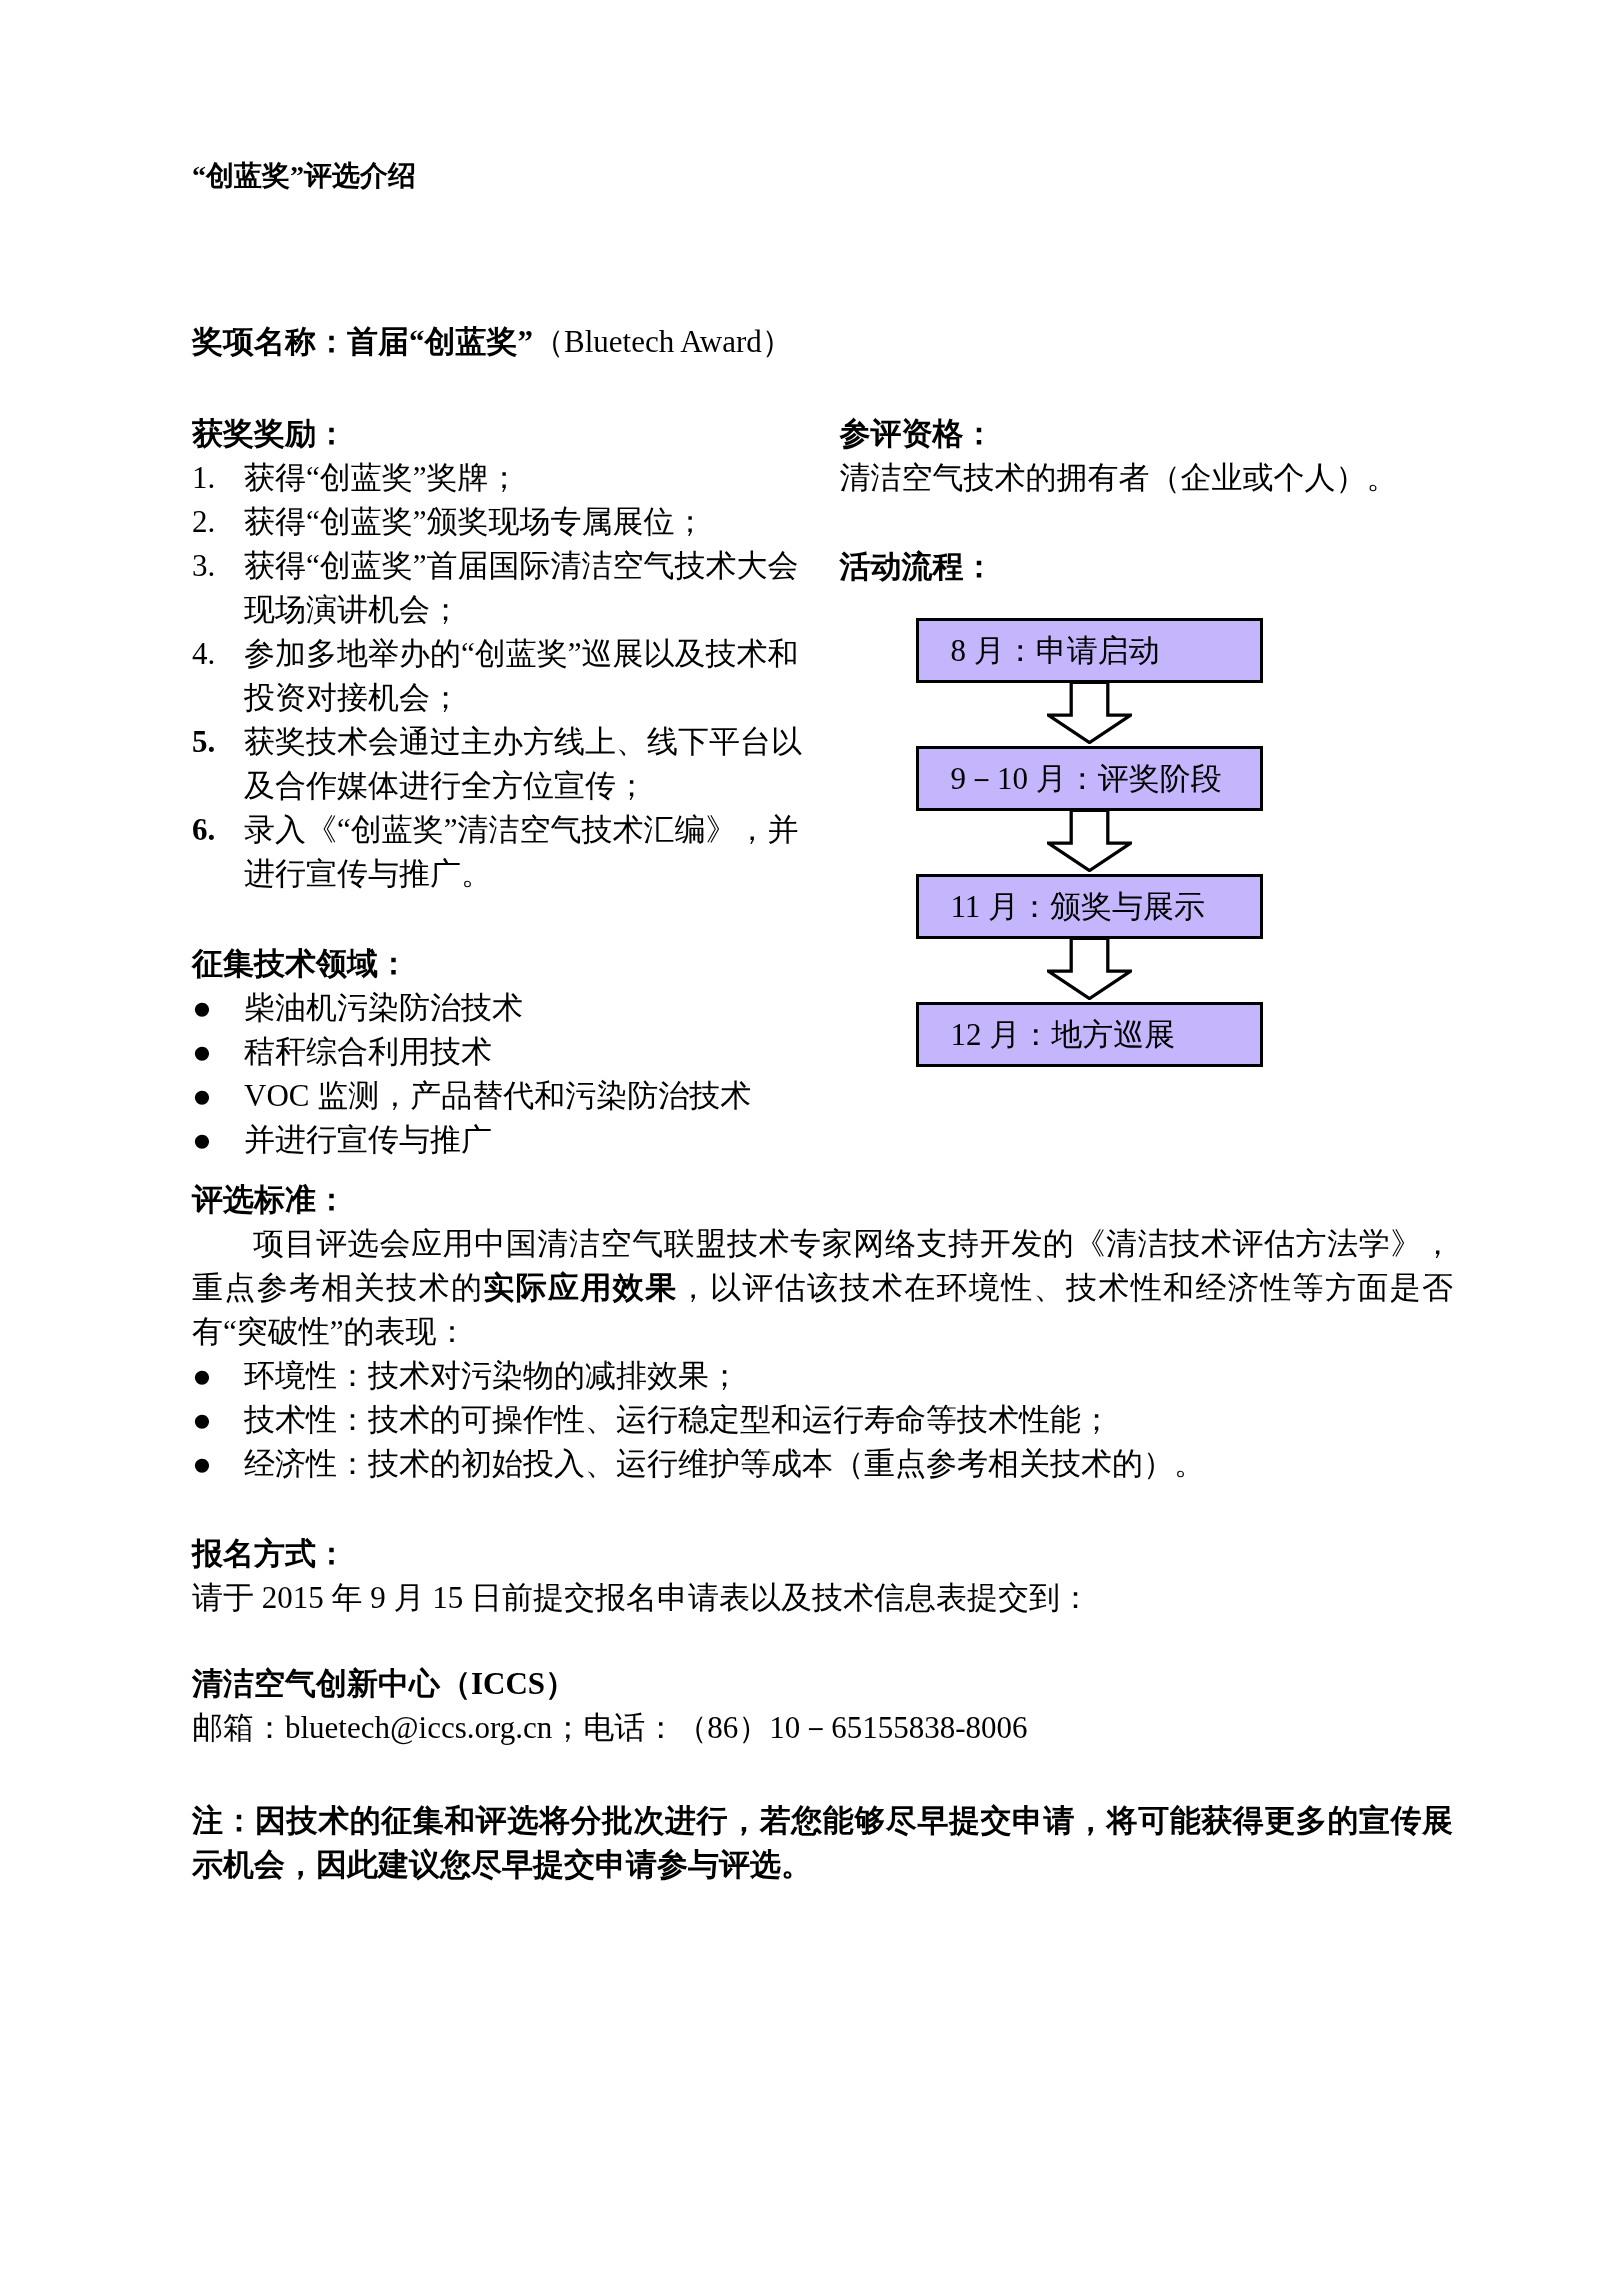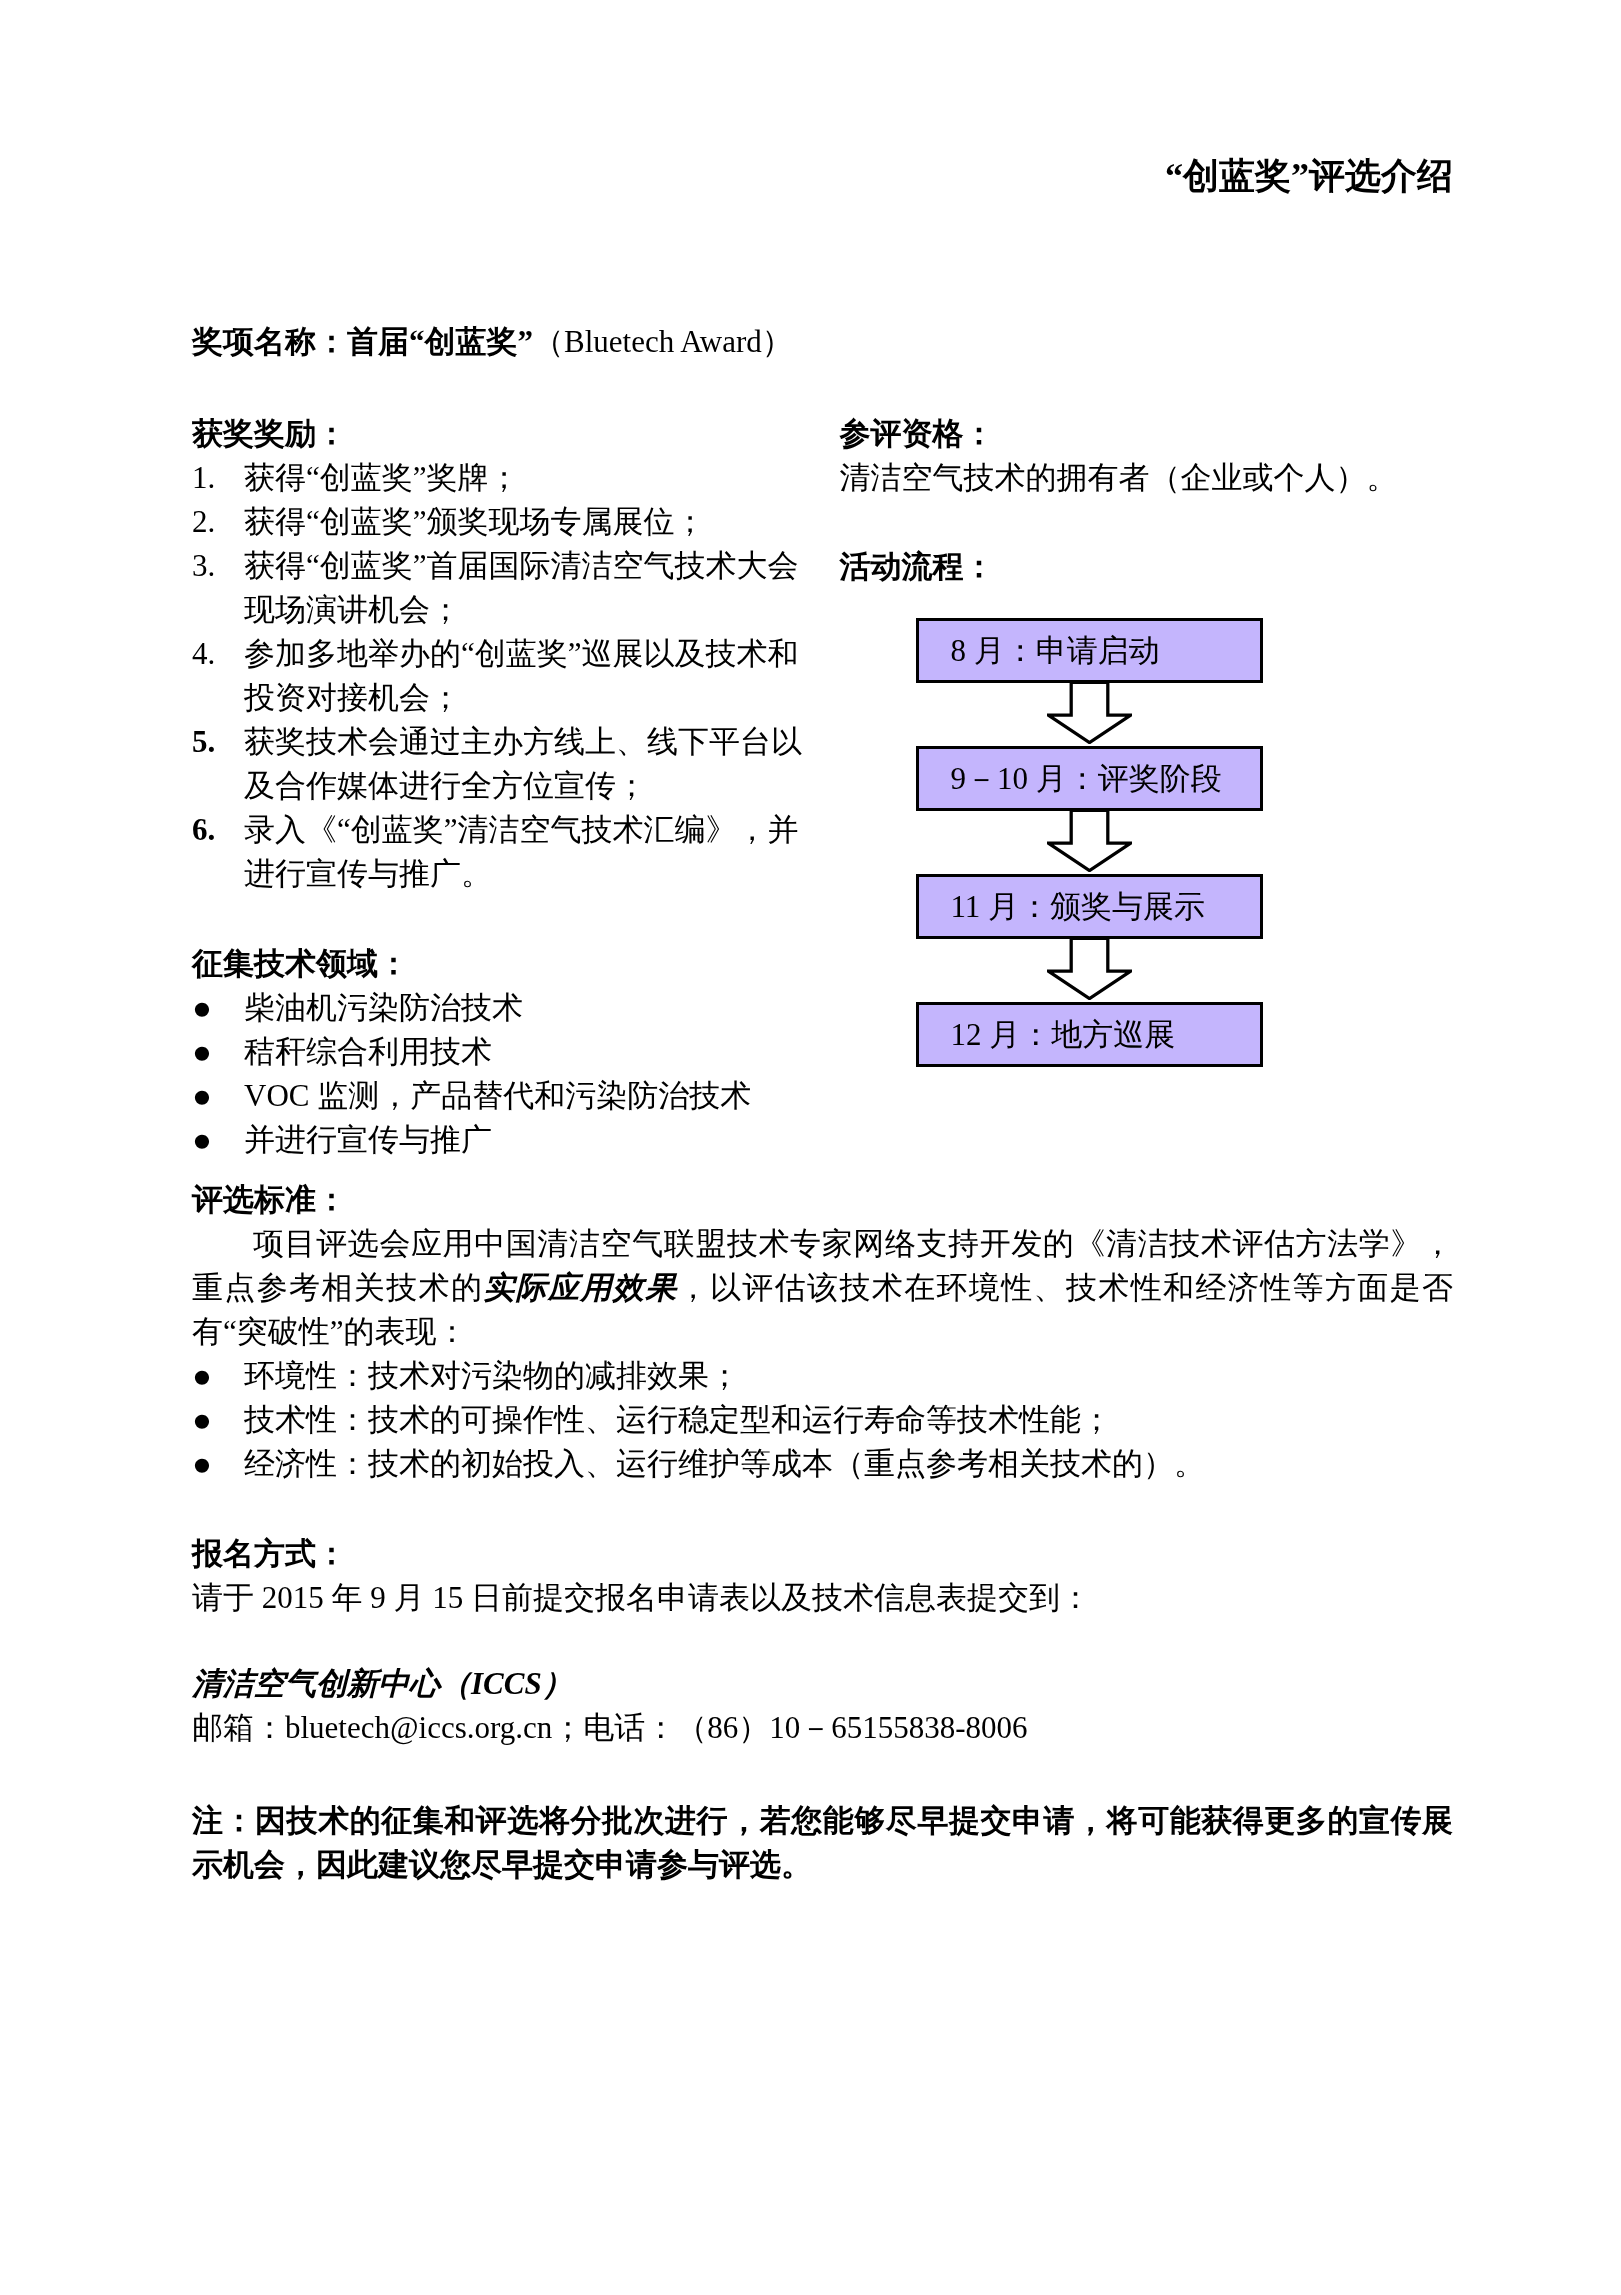--- a/index.html
+++ b/index.html
@@ -6,24 +6,24 @@
   .page{
     position:relative;
     width:1622px;height:2295px;
     margin:0 auto;
     background:#ffffff;
     color:#000;
     font:31px/44px "Liberation Serif","DejaVu Serif",serif;
     overflow:hidden;
   }
   .content{box-sizing:border-box;width:1622px;padding:150px 169px 0 192px;}
-  .doc-title{font-size:36px;line-height:52px;font-weight:bold;text-align:right;}
+  .doc-title{font-size:28px;line-height:52px;font-weight:bold;text-align:left;}
   .award-line{margin-top:118px;}
   .b{font-weight:bold;}
-  .bi{font-weight:bold;font-style:italic;}
+  .bi{font-weight:bold;}
   .columns{display:flex;margin-top:48px;align-items:flex-start;}
   .col-left{width:635px;flex:none;}
   .col-right{width:614px;margin-left:12.4px;flex:none;}
   .heading{font-weight:bold;}
   .list{margin:0;padding:0;}
   .flex-item{display:flex;margin:0;padding:0;}
   .flex-item .marker{flex:none;width:52px;}
   .flex-item .marker.bullet{font-size:33px;}
   .flex-item .itext{flex:1;min-width:0;}
   .bold-num{font-weight:bold;}

